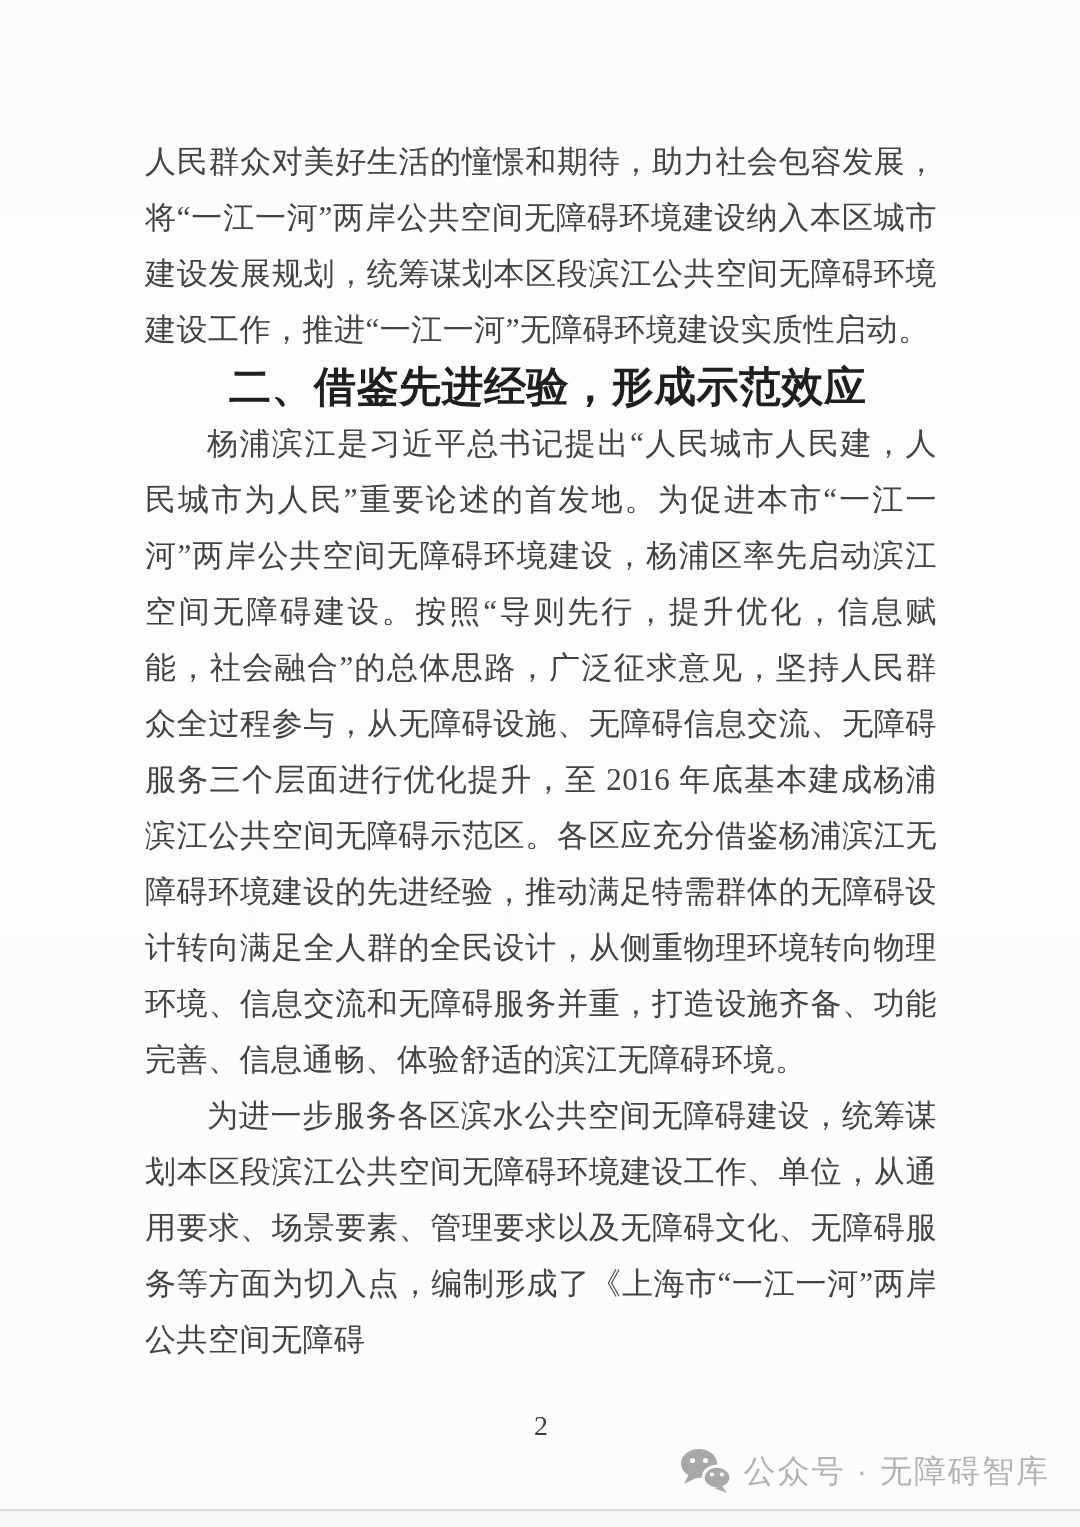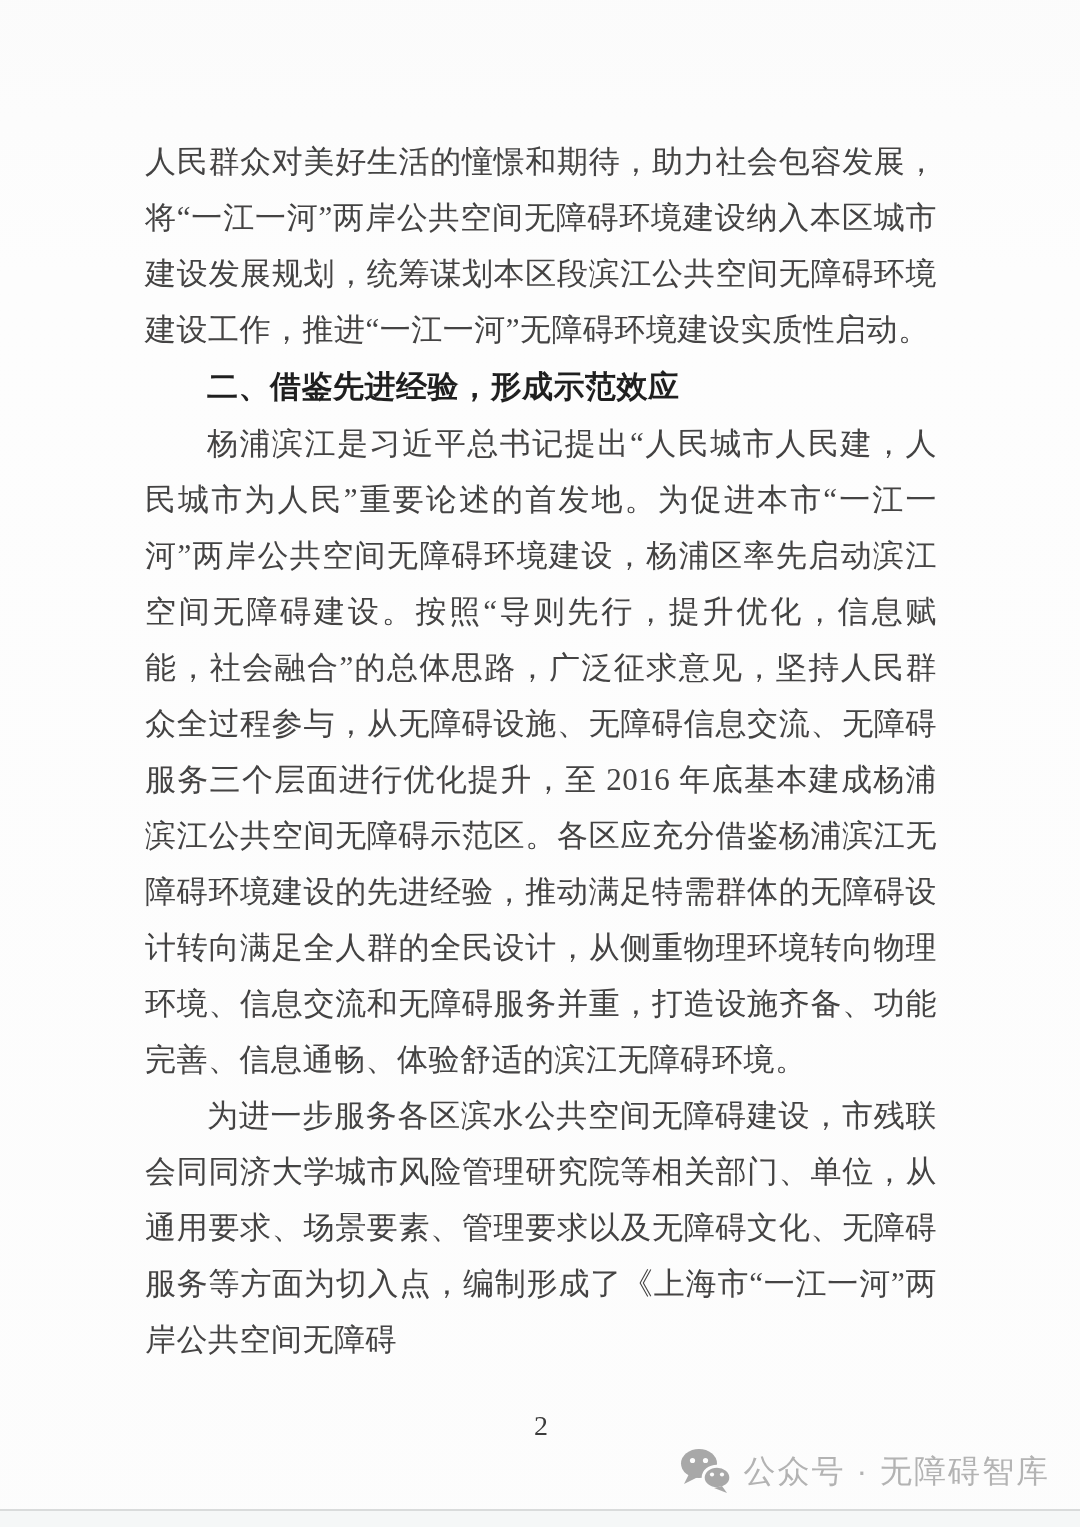--- a/index.html
+++ b/index.html
@@ -39,21 +39,21 @@
     margin: 0;
   }
   .para.indent {
     text-indent: 2em;
   }
   .heading {
     margin: 1px 0;
     text-indent: 2em;
     font-family: "Liberation Sans", "DejaVu Sans", sans-serif;
     font-weight: 700;
-    font-size: 31px;
+    font-size: 42px;
     line-height: 56px;
     color: #1f1f1f;
     letter-spacing: 0.5px;
   }
   .page-number {
     position: absolute;
     left: 145px;
     width: 792px;
     top: 1410px;
     text-align: center;
@@ -101,21 +101,21 @@
 </style>
 </head>
 <body>
 
 <div class="page">
 
   <main class="body-text">
     <p class="para">人民群众对美好生活的憧憬和期待，助力社会包容发展，将“一江一河”两岸公共空间无障碍环境建设纳入本区城市建设发展规划，统筹谋划本区段滨江公共空间无障碍环境建设工作，推进“一江一河”无障碍环境建设实质性启动。</p>
     <h2 class="heading">二、借鉴先进经验，形成示范效应</h2>
     <p class="para indent">杨浦滨江是习近平总书记提出“人民城市人民建，人民城市为人民”重要论述的首发地。为促进本市“一江一河”两岸公共空间无障碍环境建设，杨浦区率先启动滨江空间无障碍建设。按照“导则先行，提升优化，信息赋能，社会融合”的总体思路，广泛征求意见，坚持人民群众全过程参与，从无障碍设施、无障碍信息交流、无障碍服务三个层面进行优化提升，至 2016 年底基本建成杨浦滨江公共空间无障碍示范区。各区应充分借鉴杨浦滨江无障碍环境建设的先进经验，推动满足特需群体的无障碍设计转向满足全人群的全民设计，从侧重物理环境转向物理环境、信息交流和无障碍服务并重，打造设施齐备、功能完善、信息通畅、体验舒适的滨江无障碍环境。</p>
-    <p class="para indent">为进一步服务各区滨水公共空间无障碍建设，市残联会同同济大学城市风险管理研究院等相关部门、单位，从通用要求、场景要素、管理要求以及无障碍文化、无障碍服务等方面为切入点，编制形成了《上海市“一江一河”两岸公共空间无障碍</p>
+    <p class="para indent">为进一步服务各区滨水公共空间无障碍建设，统筹谋划本区段滨江公共空间无障碍环境建设工作、单位，从通用要求、场景要素、管理要求以及无障碍文化、无障碍服务等方面为切入点，编制形成了《上海市“一江一河”两岸公共空间无障碍</p>
   </main>
 
   <div class="page-number">2</div>
 
   <div class="watermark">
     <span class="wechat-icon">
       <svg viewBox="0 0 52 46" width="52" height="46" xmlns="http://www.w3.org/2000/svg" aria-hidden="true">
 
         <g fill="#a8a8a8">
           <ellipse cx="19" cy="15.5" rx="18" ry="14.5"></ellipse>

